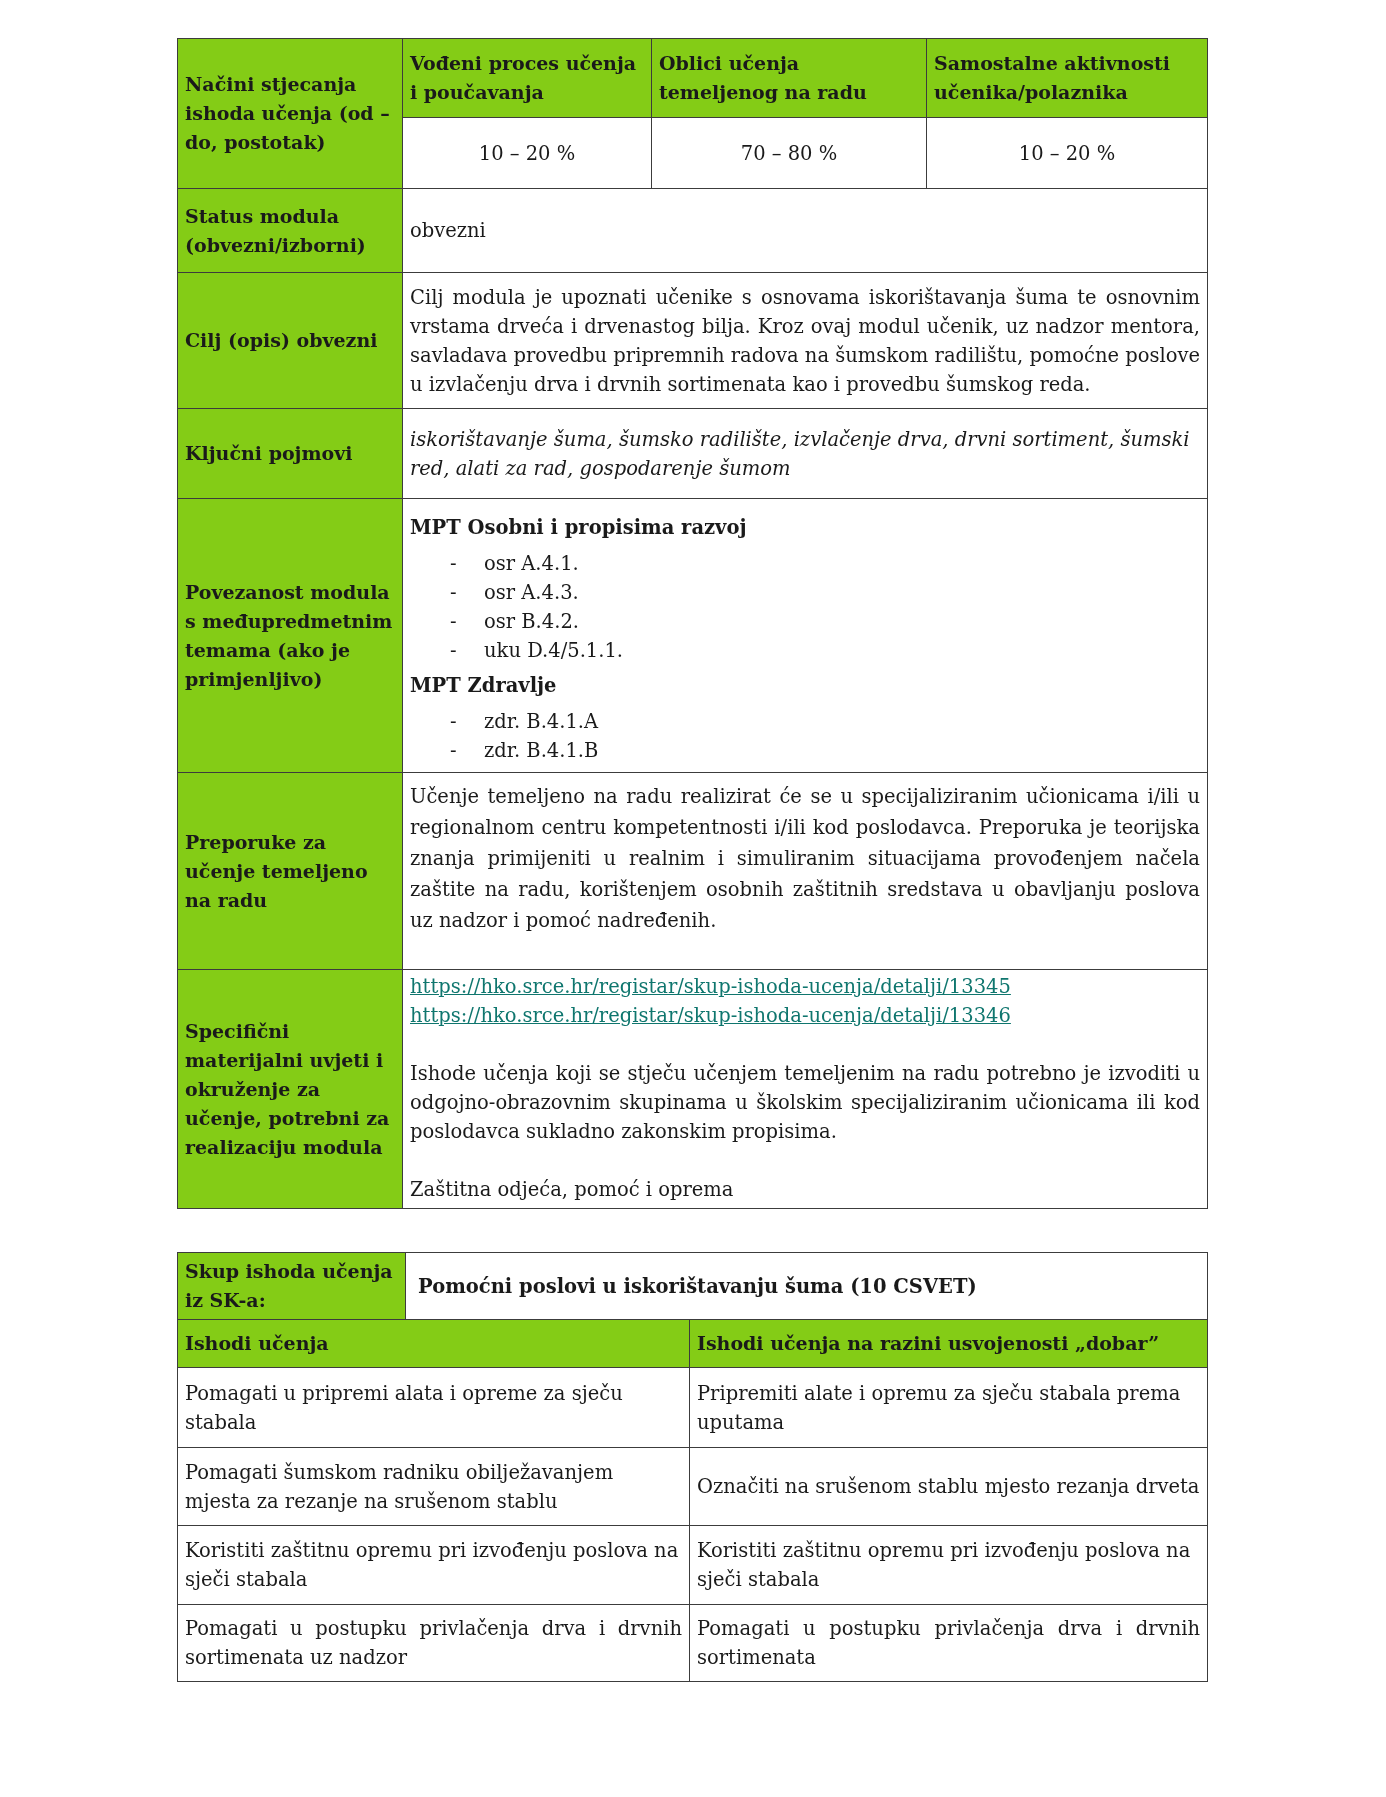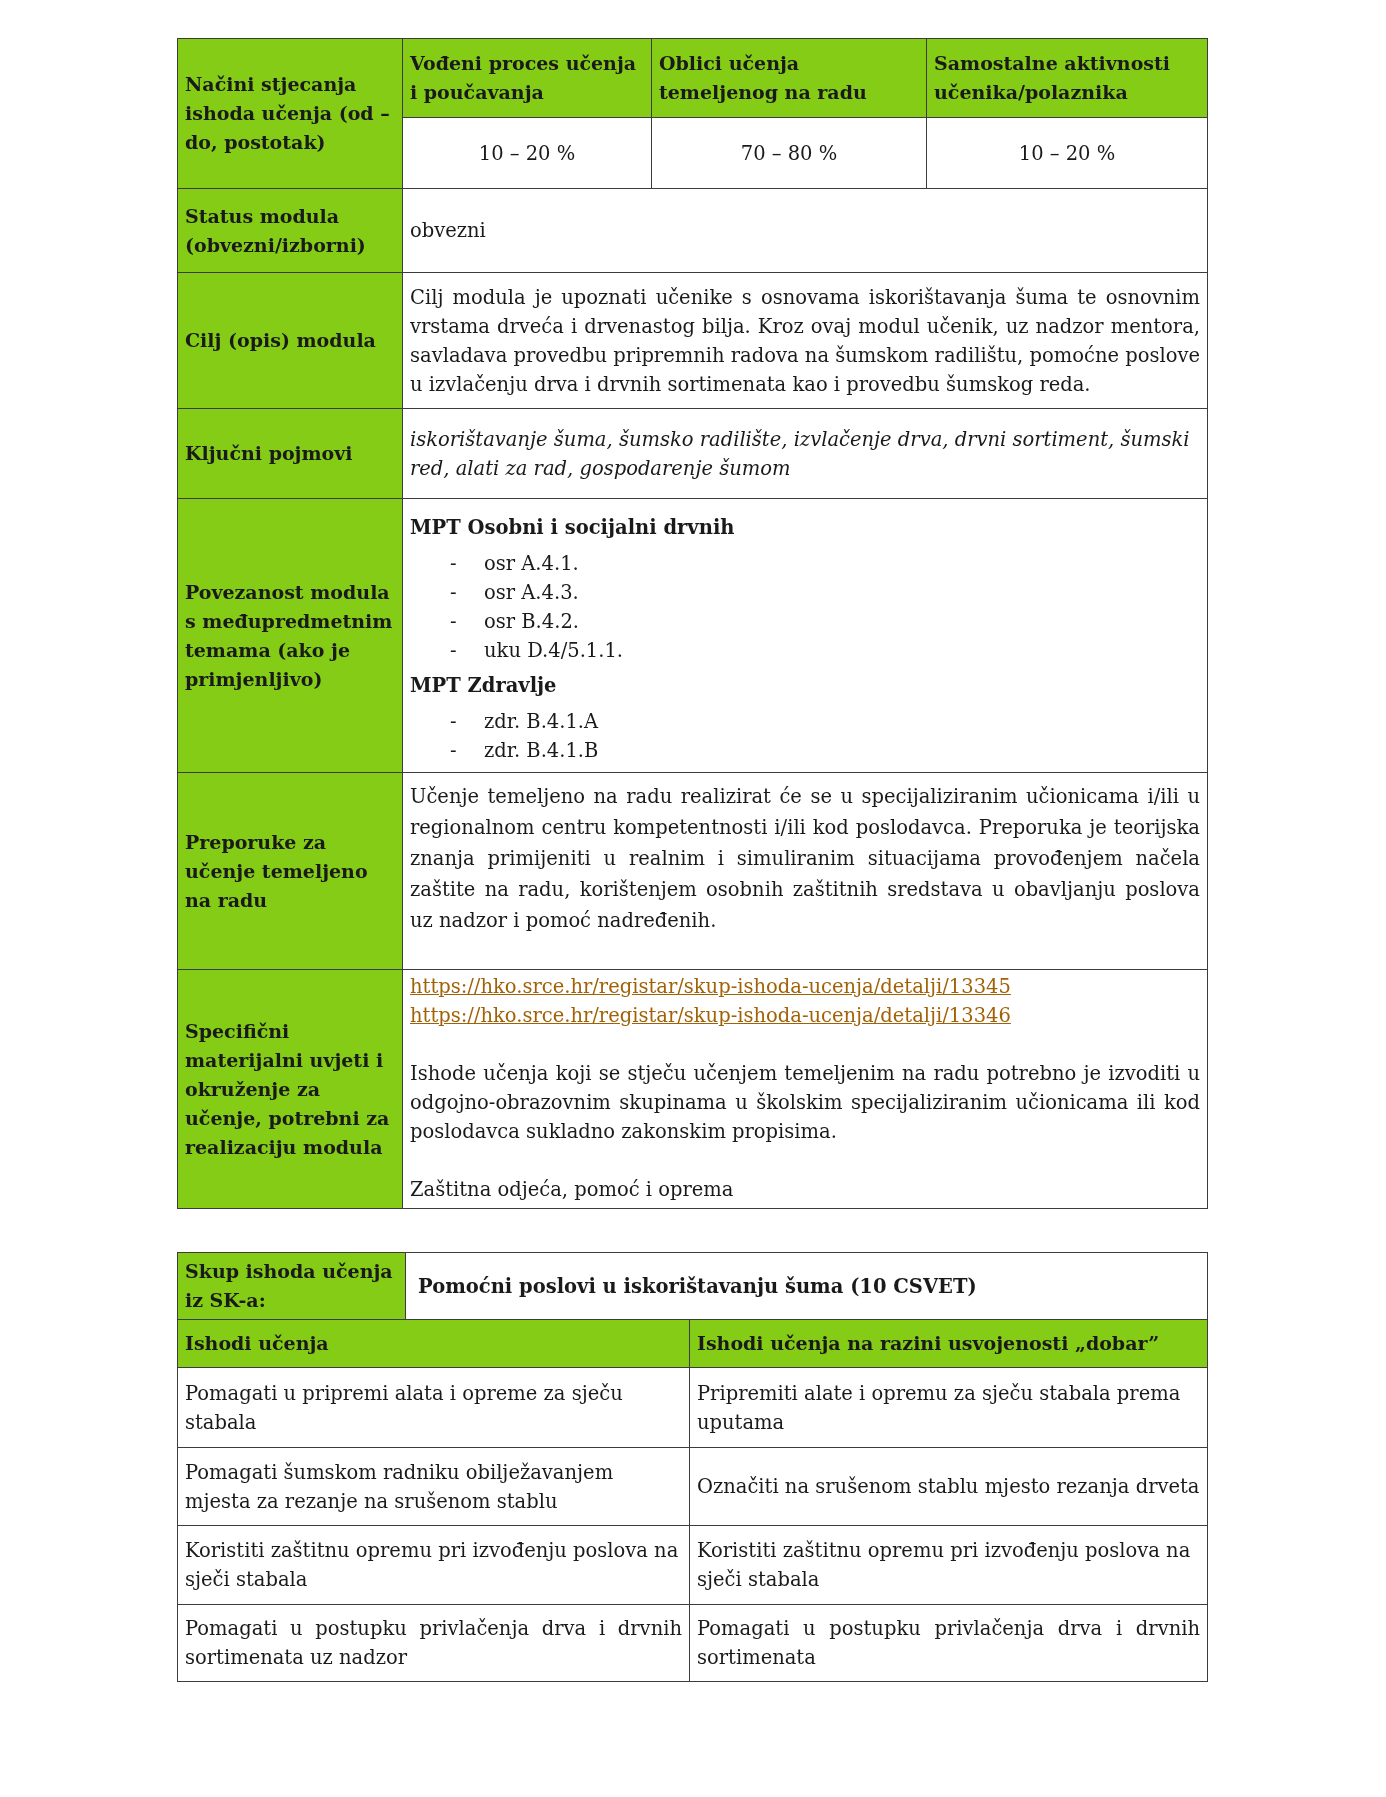--- a/index.html
+++ b/index.html
@@ -53,21 +53,21 @@
     ul.dash li .dash-mark {
       position: absolute;
       left: 0;
     }
     .subhead {
       font-weight: bold;
       margin: 4px 0 4px 0;
       line-height: 34px;
     }
     a.link {
-      color: #a16207;
+      color: #0f766e;
       text-decoration: underline;
       display: block;
       line-height: 29px;
     }
     .spacer { height: 29px; }
   </style>
 </head>
 <body>
 
 <table id="t1">
@@ -87,31 +87,31 @@
   <tr style="height:71px">
     <td class="center">10 – 20 %</td>
     <td class="center">70 – 80 %</td>
     <td class="center">10 – 20 %</td>
   </tr>
   <tr style="height:84px">
     <td class="hdr">Status modula (obvezni/izborni)</td>
     <td colspan="3">obvezni</td>
   </tr>
   <tr style="height:136px">
-    <td class="hdr">Cilj (opis) modula</td>
+    <td class="hdr">Cilj (opis) obvezni</td>
     <td colspan="3" class="justify">Cilj modula je upoznati učenike s osnovama iskorištavanja šuma te osnovnim vrstama drveća i drvenastog bilja. Kroz ovaj modul učenik, uz nadzor mentora, savladava provedbu pripremnih radova na šumskom radilištu, pomoćne poslove u izvlačenju drva i drvnih sortimenata kao i provedbu šumskog reda.</td>
   </tr>
   <tr style="height:90px">
     <td class="hdr">Ključni pojmovi</td>
     <td colspan="3" class="italic">iskorištavanje šuma, šumsko radilište, izvlačenje drva, drvni sortiment, šumski red, alati za rad, gospodarenje šumom</td>
   </tr>
   <tr style="height:274px">
     <td class="hdr">Povezanost modula s međupredmetnim temama (ako je primjenljivo)</td>
     <td colspan="3">
-      <div class="subhead">MPT Osobni i socijalni drvnih</div>
+      <div class="subhead">MPT Osobni i propisima razvoj</div>
       <ul class="dash">
         <li><span class="dash-mark">-</span><span>osr A.4.1.</span></li>
         <li><span class="dash-mark">-</span><span>osr A.4.3.</span></li>
         <li><span class="dash-mark">-</span><span>osr B.4.2.</span></li>
         <li><span class="dash-mark">-</span><span>uku D.4/5.1.1.</span></li>
       </ul>
       <div class="subhead">MPT Zdravlje</div>
       <ul class="dash">
         <li><span class="dash-mark">-</span><span>zdr. B.4.1.A</span></li>
         <li><span class="dash-mark">-</span><span>zdr. B.4.1.B</span></li>

